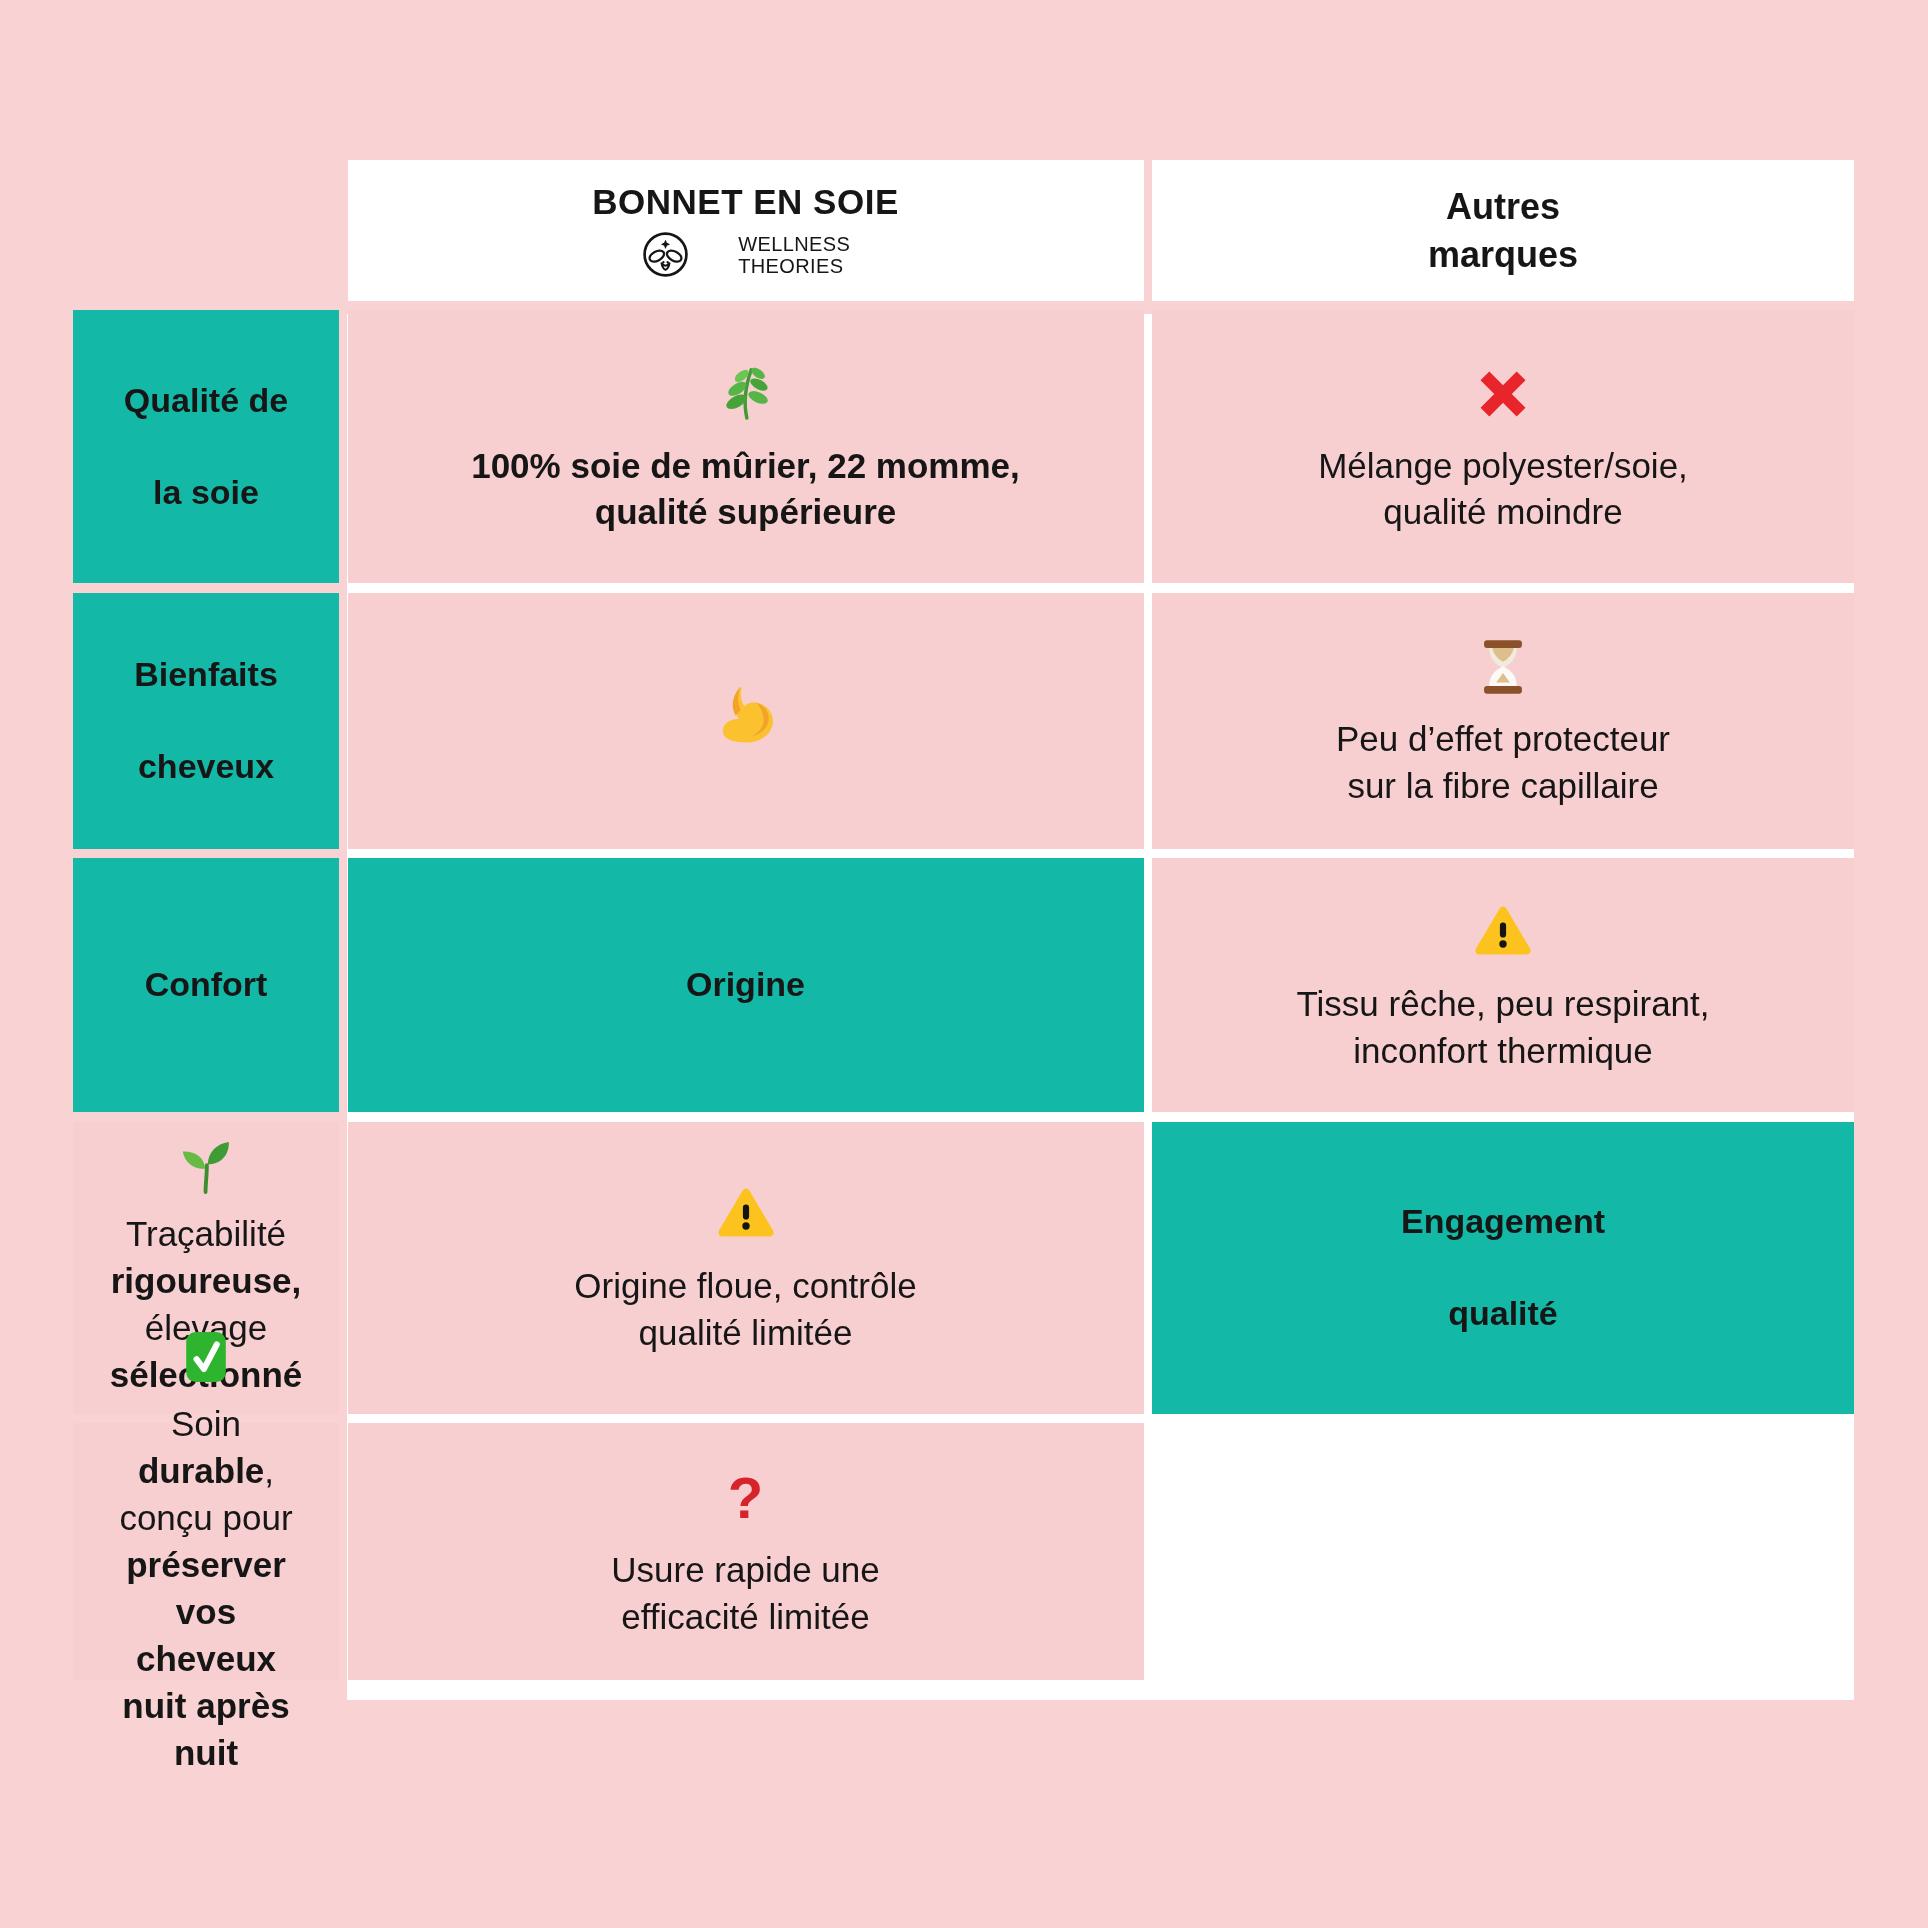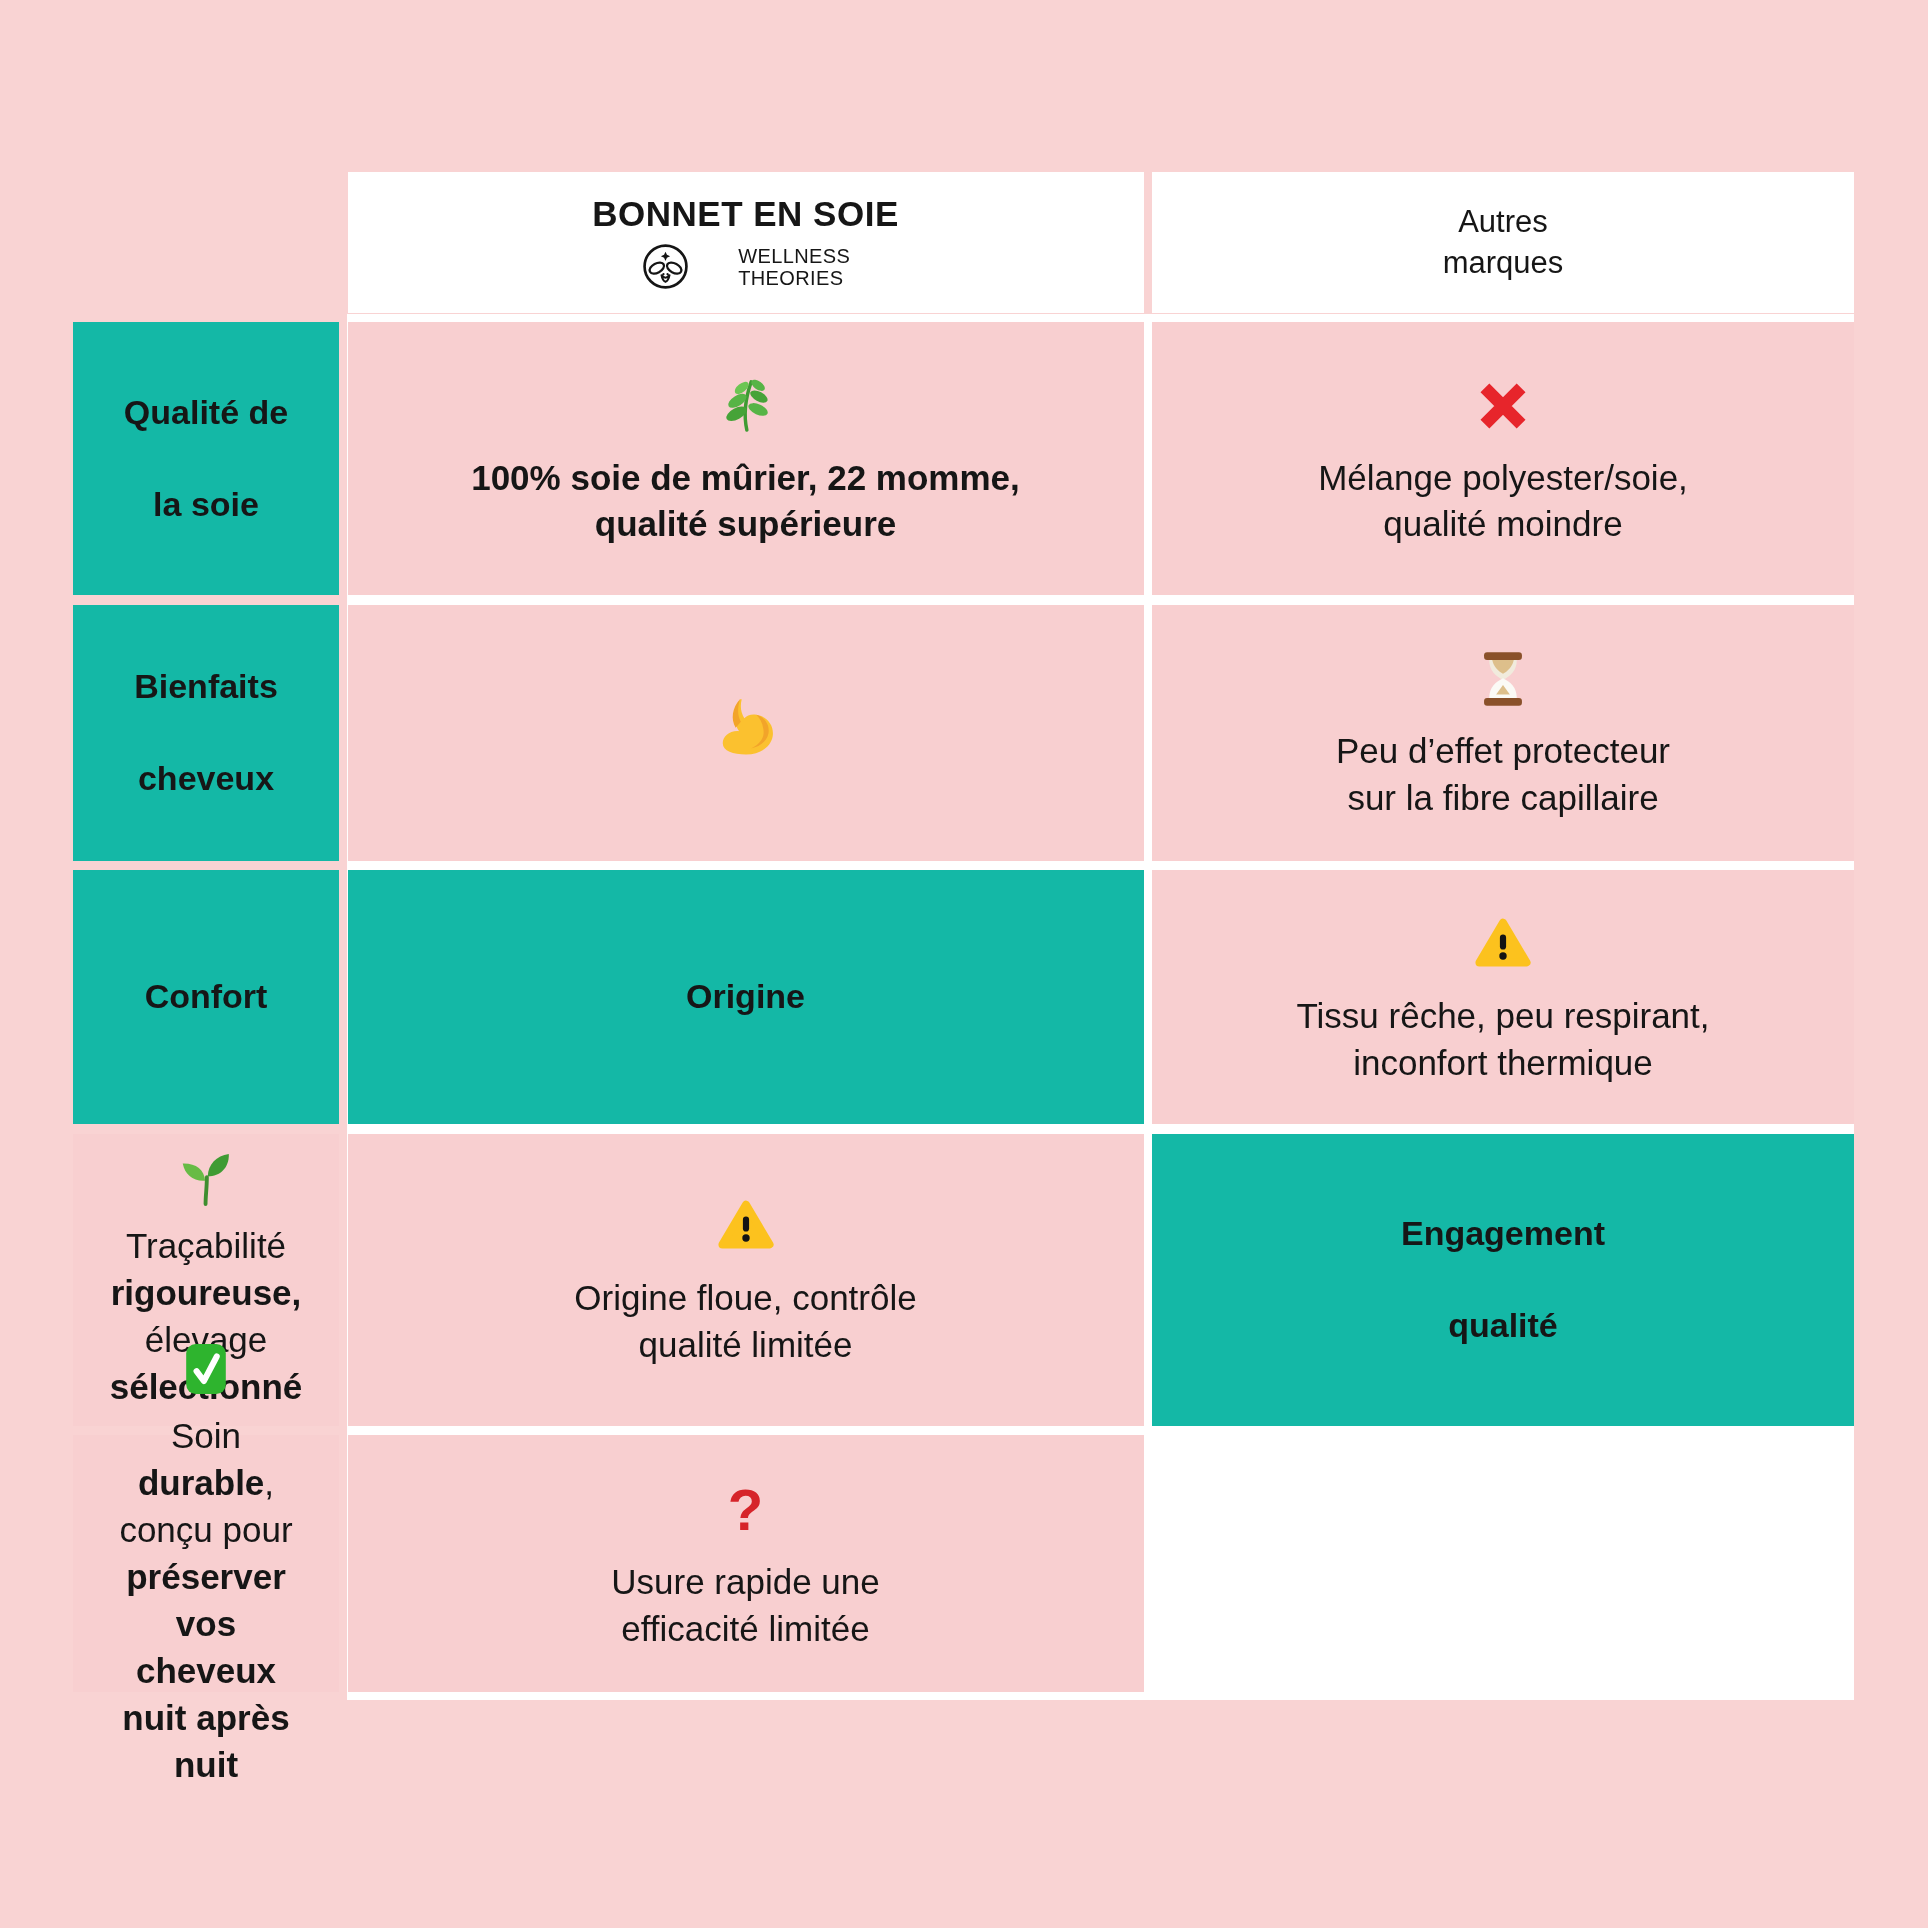--- a/index.html
+++ b/index.html
@@ -18,40 +18,40 @@
     position:relative;
     overflow:hidden;
   }
   .body-panel{
     position:absolute;
     left:347px;top:314px;width:1507px;height:1386px;
     background:#ffffff;
   }
   .table{
     position:absolute;
-    left:73px;top:172px;
+    left:73px;top:160px;
     display:grid;
     grid-template-columns:266px 796px 702px;
     grid-template-rows:141px 273px 256px 254px 292px 257px;
     column-gap:8.5px;row-gap:9.4px;
   }
   .cell{
     display:flex;flex-direction:column;
     align-items:center;justify-content:center;
     text-align:center;
     position:relative;
   }
   .head{background:#ffffff;}
   .head-spacer{background:transparent;}
   .label{background:#14b8a6;font-weight:bold;font-size:34px;line-height:1.35;}
   .body{background:var(--cell-pink);padding:17px 28px;}
   .brand-title{font-size:35px;font-weight:bold;letter-spacing:0.5px;margin-bottom:8.5px;}
   .brand-logo{display:flex;align-items:center;justify-content:center;gap:9.4px;}
   .logo-text{font-size:20px;font-weight:normal;text-align:left;line-height:1.1;letter-spacing:0.4px;margin-left:39px;}
-  .others-head{font-size:31px;font-weight:normal;line-height:1.32;}
+  .others-head{font-size:36px;font-weight:bold;line-height:1.32;}
   .txt{font-size:35px;line-height:1.34;}
   .txt .b{font-weight:bold;margin-top:22px;}
   .icon{height:72px;display:flex;align-items:center;justify-content:center;margin-bottom:13px;}
   .icon svg{width:62px;height:62px;display:block;}
   .qmark{font-size:58px;font-weight:bold;color:var(--red2);line-height:1;}
   .bee svg{width:49px;height:49px;display:block;}
 </style>
 </head>
 <body>
 

